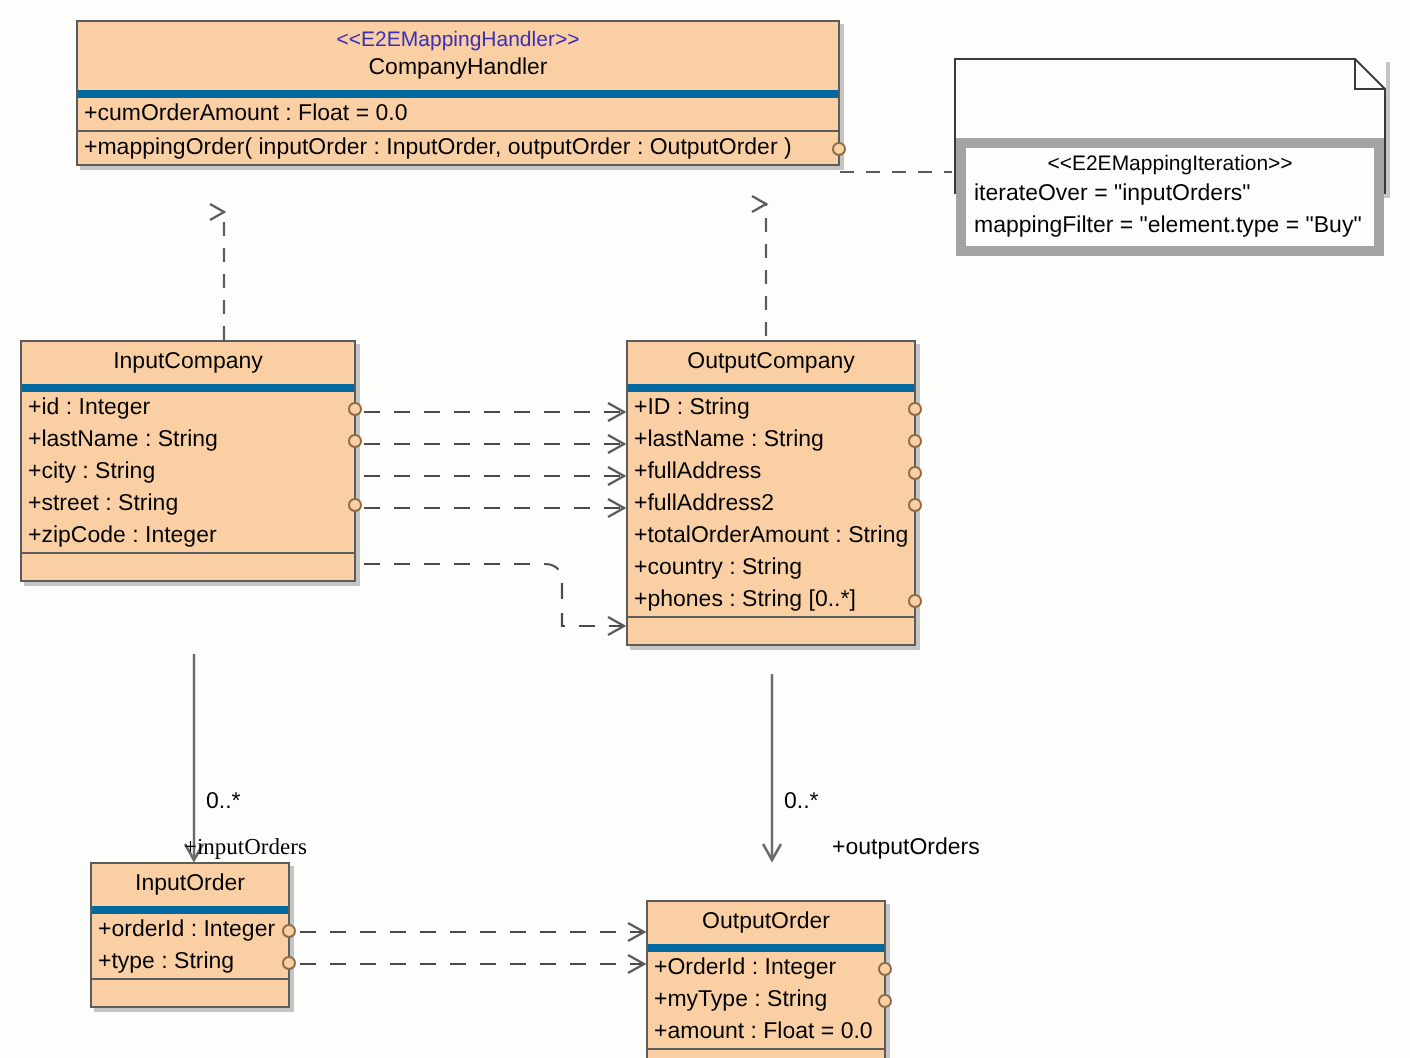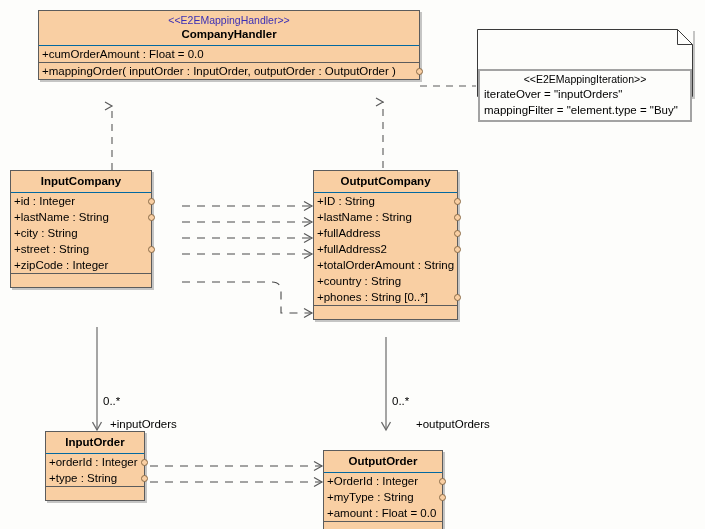--- a/index.html
+++ b/index.html
@@ -18,33 +18,33 @@
     position:absolute;
     background:#f9cfa3;
     border:1px solid #5c5c5c;
     box-sizing:border-box;
     box-shadow:2px 2px 0 rgba(0,0,0,0.22);
     z-index:5;
   }
   .uml-head{
     padding:3px 4px 4px 4px;
     text-align:center;
-    border-bottom:1px solid #0369a1;
+    border-bottom:4px solid #0369a1;
   }
   .stereotype{
     display:block;
     font-size:10.5px;
     color:#3b2fb5;
     line-height:13px;
     white-space:nowrap;
   }
   .cls-name{
     display:block;
     font-size:11.5px;
-    font-weight:bold;
+    font-weight:normal;
     color:#000;
     line-height:14px;
     white-space:nowrap;
   }
   .compartment{border-bottom:1px solid #5c5c5c;}
   .compartment:last-child{border-bottom:none;}
   .feature{
     position:relative;
     font-size:11.5px;
     line-height:16px;
@@ -72,21 +72,21 @@
     background:#fdfdfb;
     box-sizing:border-box;
     z-index:5;
     box-shadow:2px 2px 0 rgba(0,0,0,0.22);
   }
   .note-shape{position:absolute;left:0;top:0;}
   .note-body{
     position:absolute;
     left:0;
     box-sizing:border-box;
-    border:2px solid #a3a3a3;
+    border:5px solid #a3a3a3;
     background:#fdfdfb;
     padding:1px 4px 2px 4px;
   }
   .note-line{
     font-size:11.5px;
     line-height:16px;
     color:#000;
     white-space:nowrap;
   }
   .note-stereo{
@@ -192,21 +192,21 @@
       <path d="M0.5,0.5 L200.5,0.5 L215.5,15.5 L215.5,67.5 L0.5,67.5 Z" fill="#fdfdfb" stroke="#3a3a3a" stroke-width="1"></path>
       <path d="M200.5,0.5 L200.5,15.5 L215.5,15.5" fill="none" stroke="#3a3a3a" stroke-width="1"></path>
     </svg>
     <div class="note-body" style="top:40px;left:1px;width:214px;">
       <div class="note-stereo">&lt;&lt;E2EMappingIteration&gt;&gt;</div>
       <div class="note-line">iterateOver = "inputOrders"</div>
       <div class="note-line">mappingFilter = "element.type = "Buy"</div>
     </div>
   </div>
 
-  <div class="uml-class" style="left:10px;top:170px;width:142px;">
+  <div class="uml-class" style="left:10px;top:170px;width:168px;">
     <div class="uml-head">
       <span class="cls-name">InputCompany</span>
     </div>
     <div class="compartment">
       <div class="feature">+id : Integer<span class="port"></span></div>
       <div class="feature">+lastName : String<span class="port"></span></div>
       <div class="feature">+city : String</div>
       <div class="feature">+street : String<span class="port"></span></div>
       <div class="feature">+zipCode : Integer</div>
     </div>
@@ -246,18 +246,18 @@
     </div>
     <div class="compartment">
       <div class="feature">+OrderId : Integer<span class="port"></span></div>
       <div class="feature">+myType : String<span class="port"></span></div>
       <div class="feature">+amount : Float = 0.0</div>
     </div>
     <div class="compartment empty-comp"></div>
   </div>
 
   <div class="edge-label" style="left:103px;top:394px;">0..*</div>
-  <div class="edge-label" style="left:110px;top:417px;">+inputOrders</div>
+  <div class="edge-label" style="left:92px;top:417px;font-family:Liberation Serif, serif;">+inputOrders</div>
 
   <div class="edge-label" style="left:392px;top:394px;">0..*</div>
   <div class="edge-label" style="left:416px;top:417px;">+outputOrders</div>
 
 </div>
 
 </body></html>

